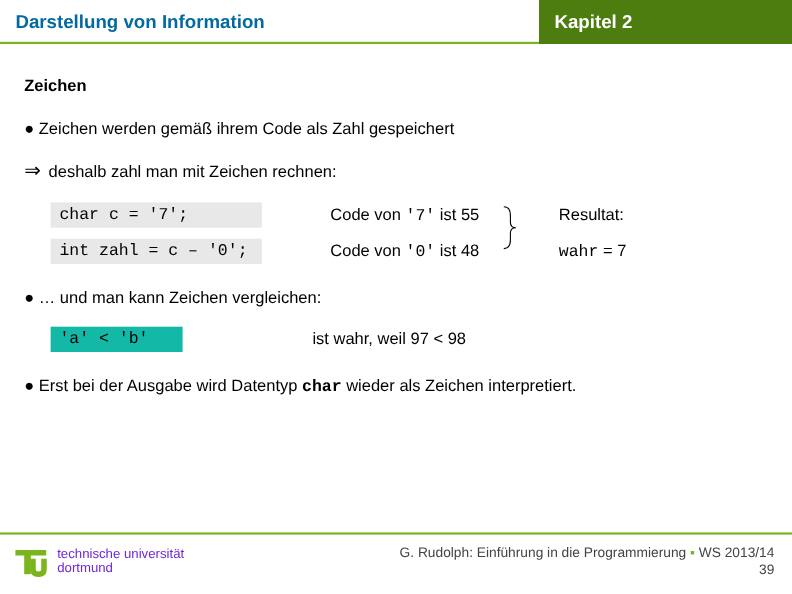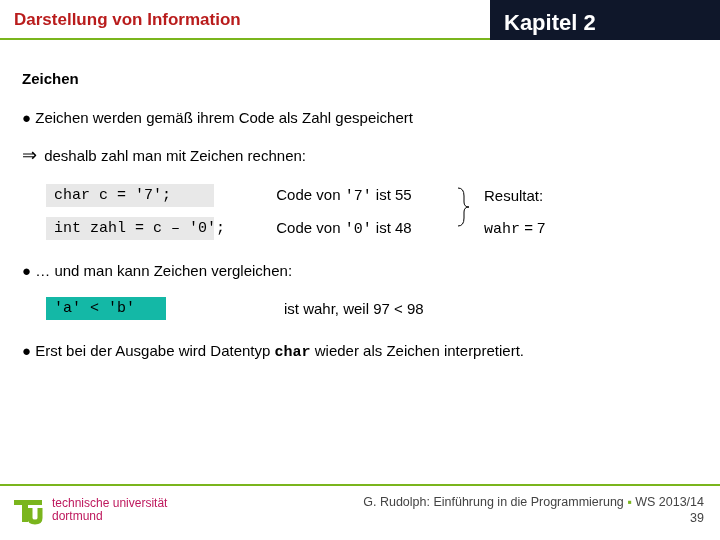--- a/index.html
+++ b/index.html
@@ -13,32 +13,32 @@
     overflow: hidden;
   }
   .header {
     display: flex;
     width: 100%;
     height: 40px;
   }
   .header-left {
     flex: 1;
     background: #fff;
-    color: #b91c1c;
+    color: #0369a1;
     font-weight: bold;
     font-size: 17px;
     padding: 10px 14px;
     border-bottom: 2px solid #7ab51d;
   }
   .header-right {
     width: 230px;
-    background: #0f172a;
+    background: #4d7c0f;
     color: #fff;
     font-weight: bold;
-    font-size: 22px;
+    font-size: 17px;
     padding: 10px 14px;
   }
   .content {
     padding: 30px 22px 0 22px;
   }
   .section-title {
     font-weight: bold;
     margin-bottom: 22px;
   }
   .bullet-line {
@@ -59,21 +59,21 @@
     margin-left: 24px;
     margin-bottom: 10px;
     position: relative;
   }
   .code-box {
     background: #e8e8e8;
     font-family: "Courier New", monospace;
     font-size: 15px;
     padding: 3px 8px;
     white-space: pre;
-    width: 168px;
+    width: 192px;
   }
   .code-box-small {
     background: #14b8a6;
     font-family: "Courier New", monospace;
     font-size: 15px;
     padding: 3px 8px;
     white-space: pre;
     width: 120px;
   }
   .desc-col {
@@ -107,21 +107,21 @@
     position: absolute;
     top: 0; left: 0;
     width: 100%;
     height: 2px;
     background: #7ab51d;
   }
   .logo {
     display: flex;
     align-items: center;
     gap: 8px;
-    color: #be185d;
+    color: #6d28d9;
     font-size: 12px;
     line-height: 1.1;
   }
   .logo-mark {
     width: 32px; height: 32px;
     position: relative;
   }
   .footer-right {
     margin-left: auto;
     text-align: right;

